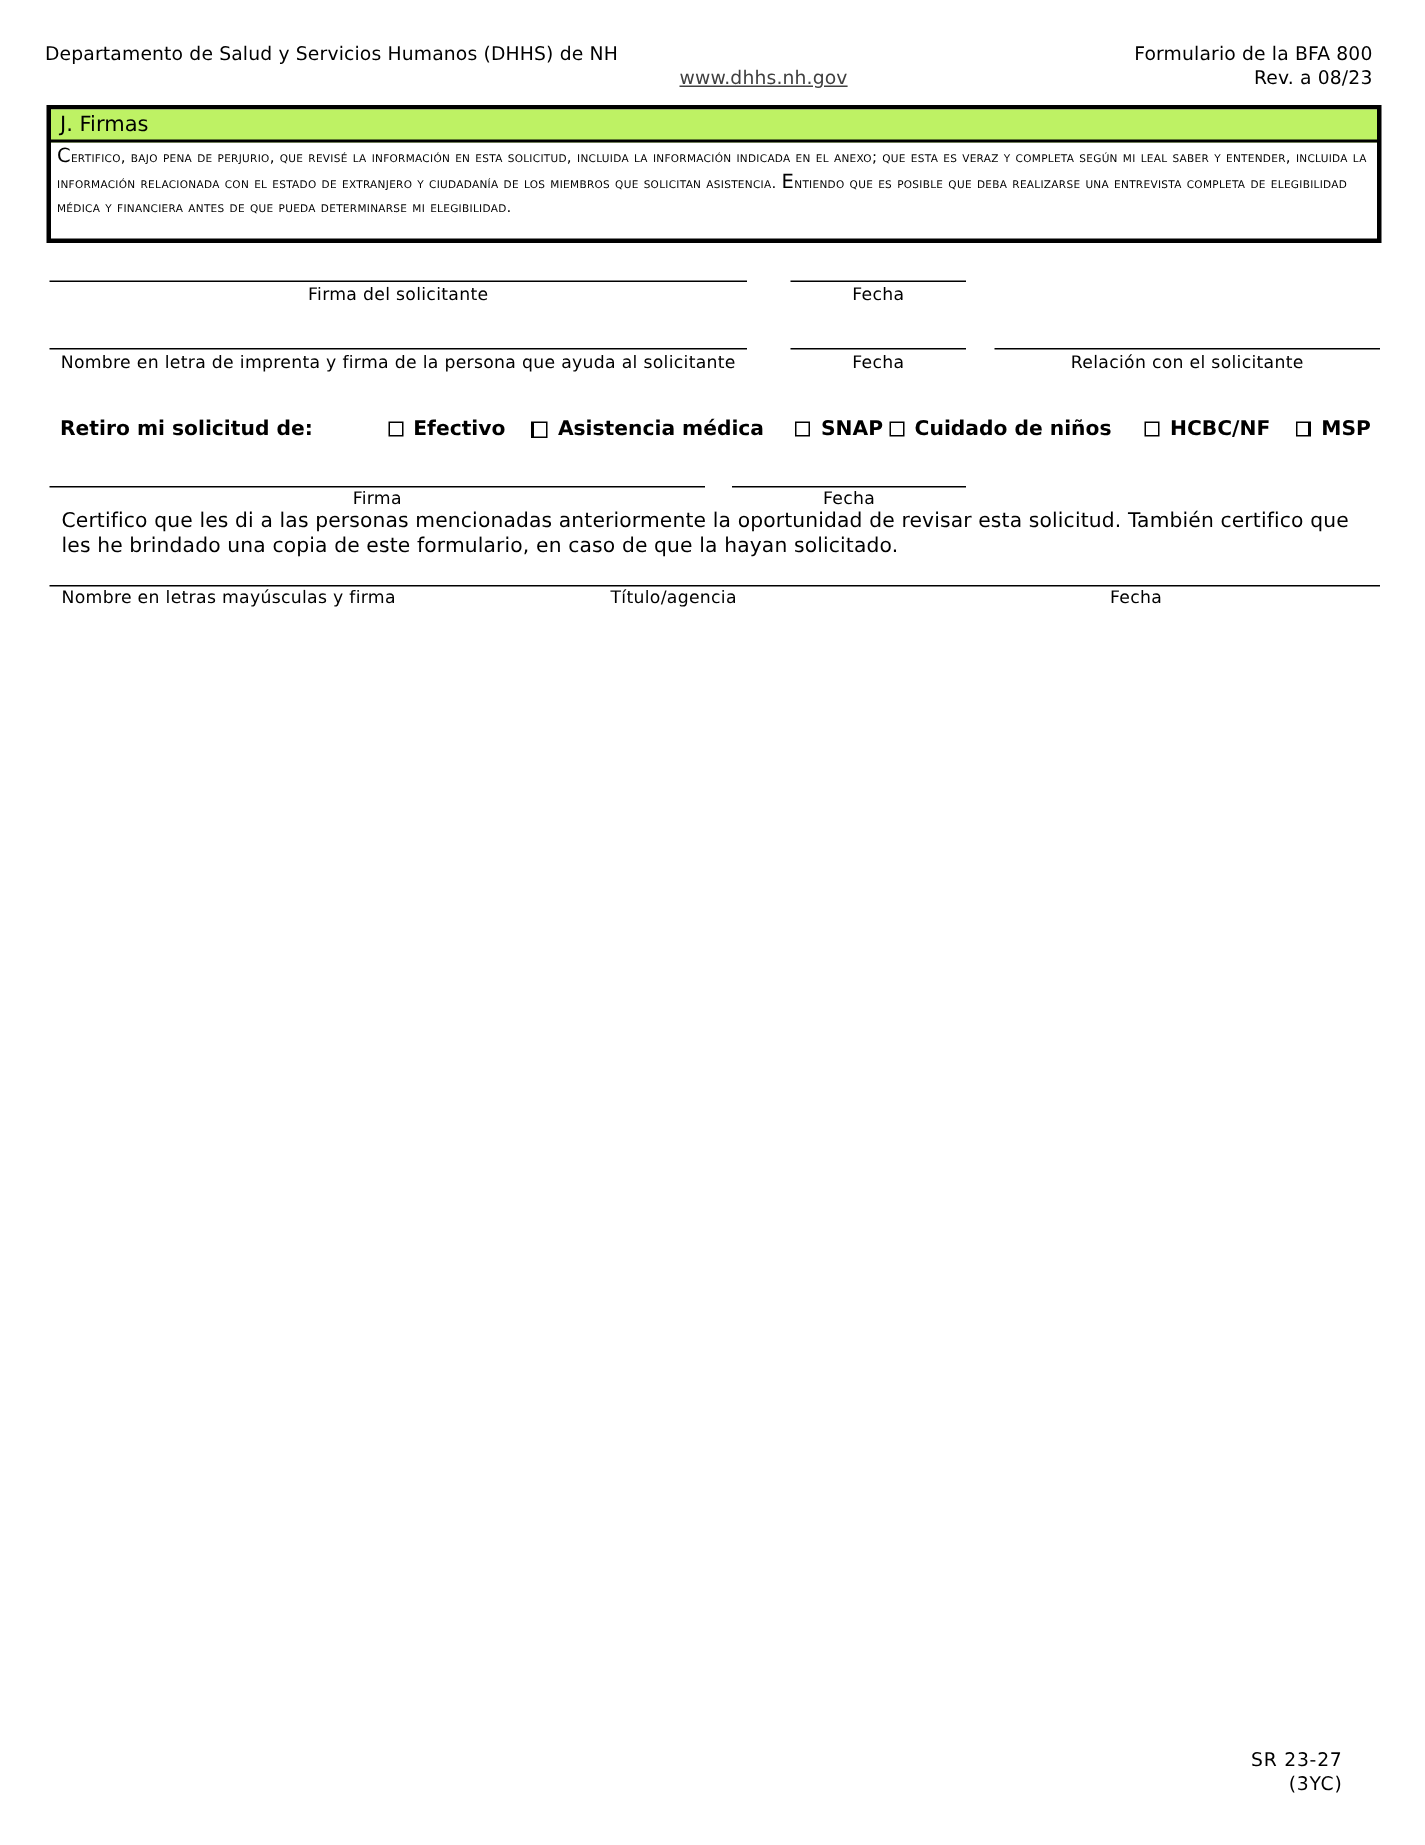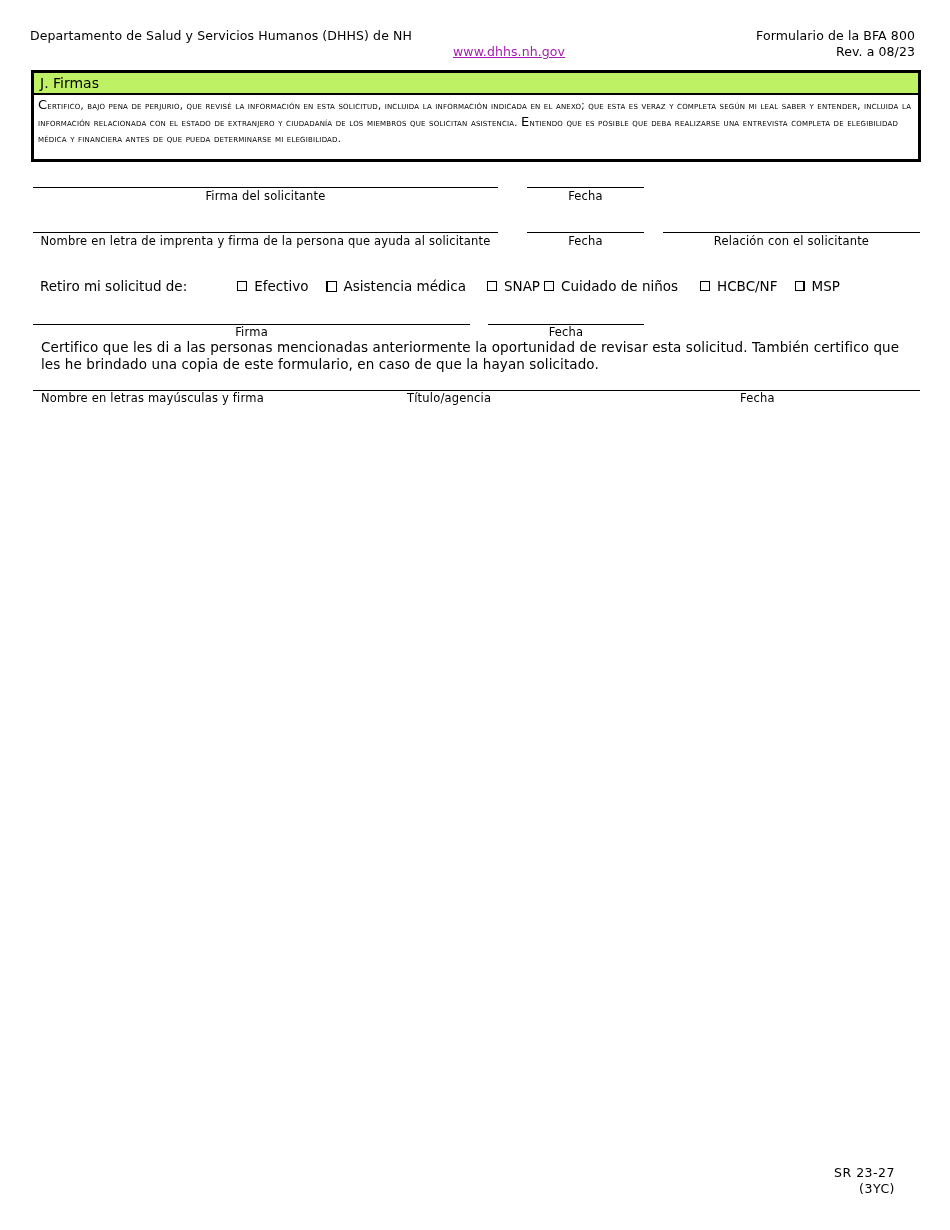--- a/index.html
+++ b/index.html
@@ -3,21 +3,21 @@
 <meta charset="utf-8">
 <style>
   html, body { margin: 0; padding: 0; background: #ffffff; }
   body {
     width: 950px; height: 1230px; position: relative; overflow: hidden;
     font-family: "DejaVu Sans", sans-serif; color: #000;
   }
   .abs { position: absolute; }
   .hdr { font-size: 12.5px; line-height: 16px; letter-spacing: 0.1px; }
   .hdr-right { text-align: right; }
-  .link { color: #a21caf; text-decoration: underline; cursor: pointer; }
+  .link { color: #404040; text-decoration: underline; cursor: pointer; }
 
   .section-box {
     left: 31px; top: 70px; width: 884px; height: 86px;
     border: 3px solid #000; background: #fff;
   }
   .section-head {
     height: 20px; background: #bef264; border-bottom: 2px solid #000;
     font-size: 14px; line-height: 20px; padding-left: 6px;
   }
   .section-body {
@@ -26,21 +26,21 @@
     font-variant: small-caps;
   }
   .section-body .cap { font-size: 13px; }
 
   .line { border-top: 1px solid #000; height: 0; }
   .lbl { font-size: 11.5px; line-height: 14px; text-align: center; letter-spacing: 0.2px; }
   .lbl-left { text-align: left; }
 
   .withdraw-row {
     left: 40px; top: 277px; font-size: 13.5px; line-height: 18px;
-    display: flex; align-items: flex-start; white-space: nowrap;
+    display: flex; align-items: flex-start; white-space: nowrap; font-weight: bold;
   }
   .withdraw-row .lead { margin-right: 22px; }
   .opt { display: inline-flex; align-items: center; margin-right: 20px; cursor: pointer; }
   .cb {
     width: 10px; height: 10px; border: 1px solid #000; background: #fff;
     margin-right: 7px; display: inline-block; box-sizing: border-box;
   }
   .cb.thick { border-left-width: 2px; }
   .cert-text { font-size: 13.5px; line-height: 17px; letter-spacing: 0.1px; }
   .footer { font-size: 12.5px; line-height: 16px; text-align: right; letter-spacing: 0.5px; }

